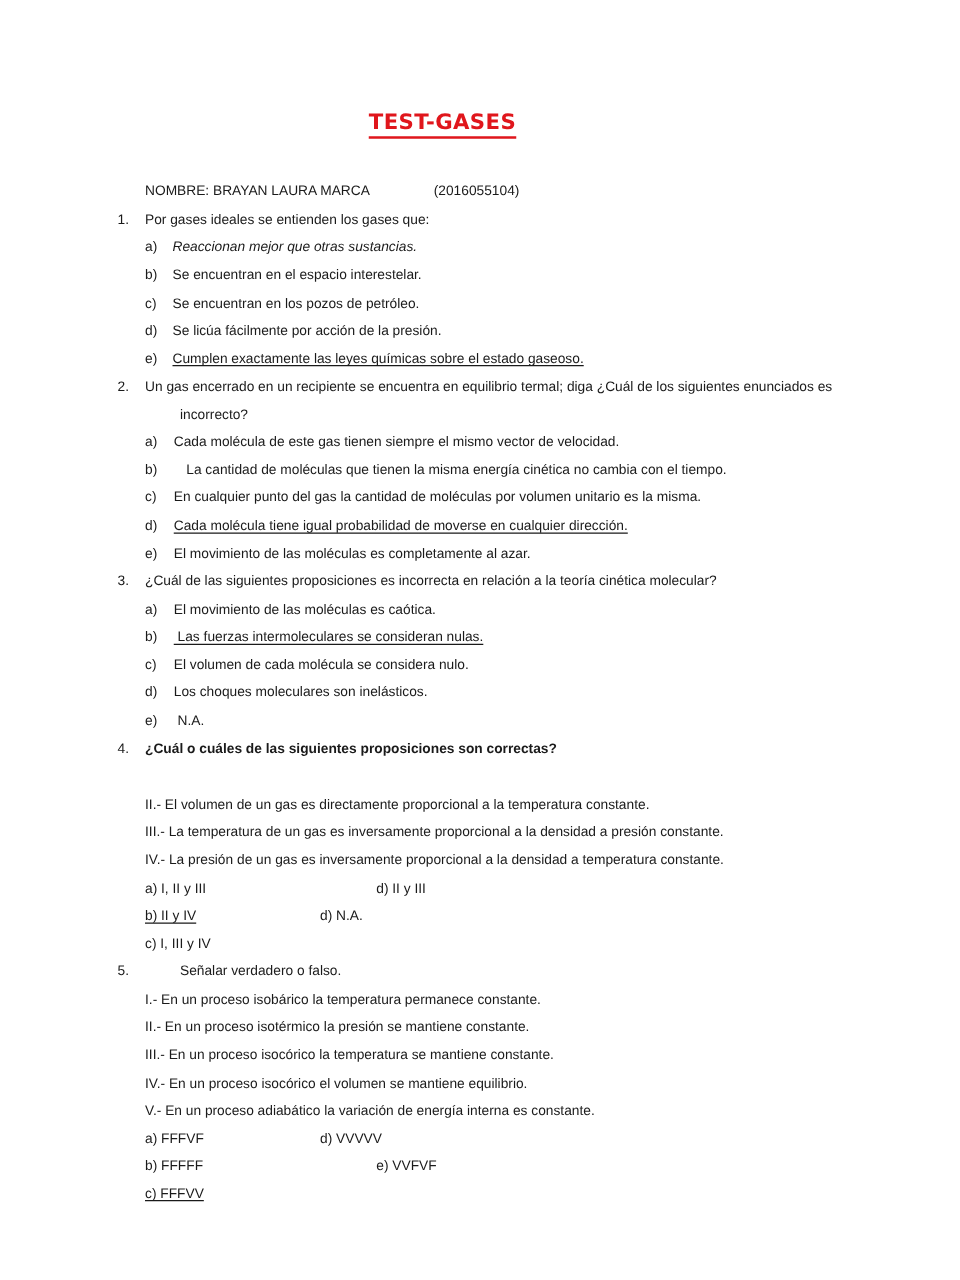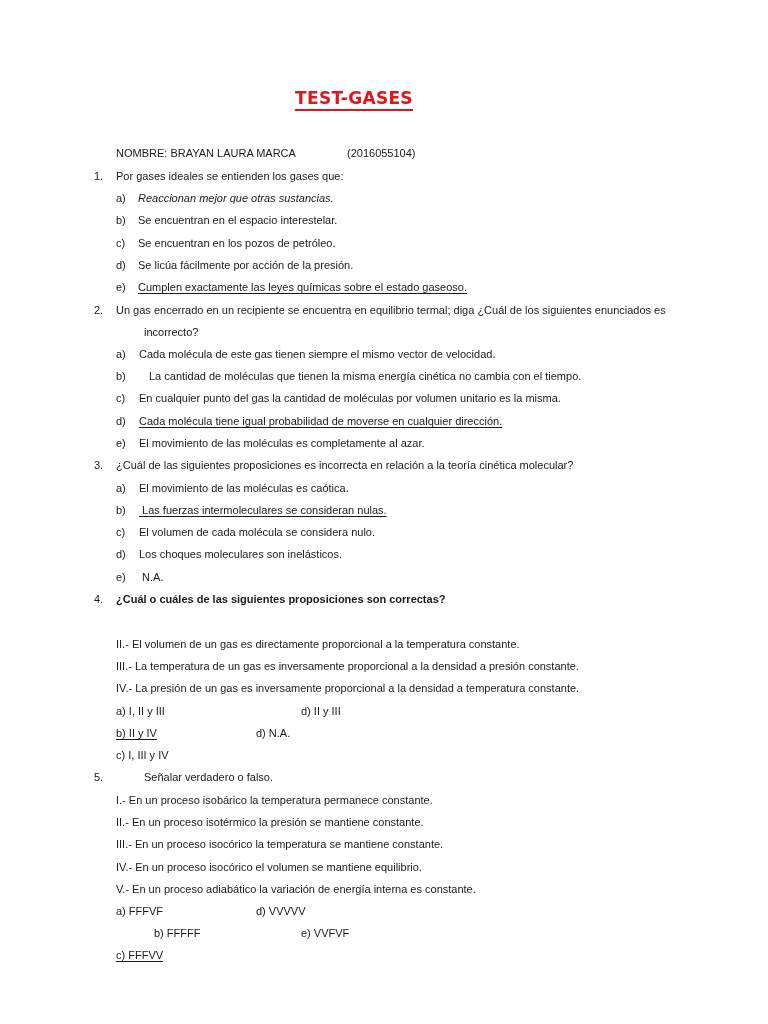--- a/index.html
+++ b/index.html
@@ -129,17 +129,17 @@
   <div class="line" style="left:116px; top:770px;margin-left:28px;">Señalar verdadero o falso.</div>
 
   <div class="line" style="left:116px; top:793px;">I.- En un proceso isobárico la temperatura permanece constante.</div>
   <div class="line" style="left:116px; top:815px;">II.- En un proceso isotérmico la presión se mantiene constante.</div>
   <div class="line" style="left:116px; top:837px;">III.- En un proceso isocórico la temperatura se mantiene constante.</div>
   <div class="line" style="left:116px; top:860px;">IV.- En un proceso isocórico el volumen se mantiene equilibrio.</div>
   <div class="line" style="left:116px; top:882px;">V.- En un proceso adiabático la variación de energía interna es constante.</div>
 
   <div class="line" style="left:116px; top:904px;">a) FFFVF</div>
   <div class="line" style="left:256px; top:904px;">d) VVVVV</div>
-  <div class="line" style="left:116px; top:926px;margin-left:38px;">b) FFFFF</div>
+  <div class="line" style="left:116px; top:926px;">b) FFFFF</div>
   <div class="line" style="left:301px; top:926px;">e) VVFVF</div>
   <div class="line u" style="left:116px; top:948px;">c) FFFVV</div>
 
 </div>
 
 </body></html>

